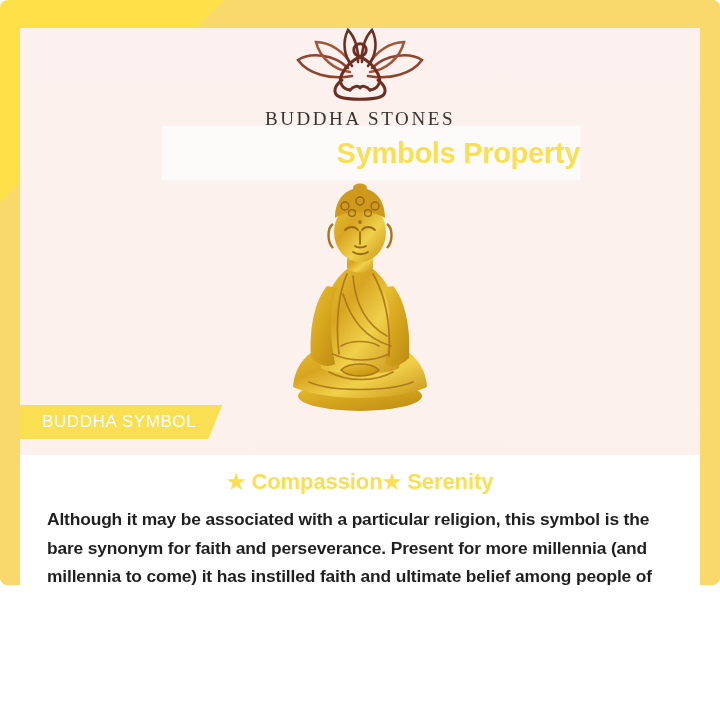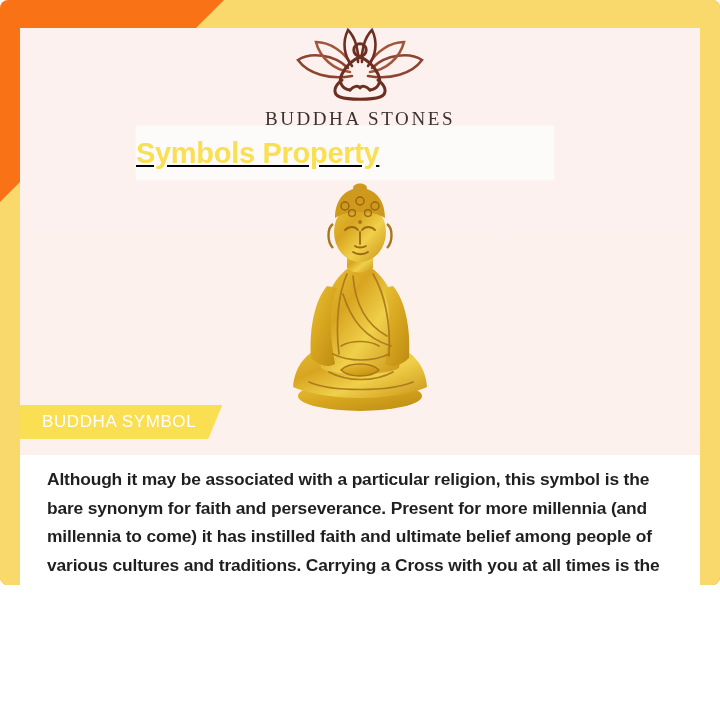--- a/index.html
+++ b/index.html
@@ -9,21 +9,21 @@
   }
   body {
     font-family: "Liberation Sans", sans-serif;
   }
 
   #poster {
     position: relative;
     width: 720px;
     height: 585px;
     overflow: hidden;
-    background: #f97316;
+    background: #fde047;
     border-radius: 8px;
   }
 
   
   .deco {
     position: absolute;
   }
 
   
   .deco-top {
@@ -94,30 +94,29 @@
     font-family: "Liberation Serif", serif;
     font-size: 19px;
     letter-spacing: 2.6px;
     color: #3a3230;
     font-weight: 400;
   }
 
   
   .title-banner {
     position: absolute;
-    left: 136px;
+    left: 162px;
     top: 126px;
     width: 418px;
     height: 54px;
     background: #fdfbfa;
     display: flex;
     align-items: center;
-    justify-content: flex-start;
+    justify-content: flex-end;
     box-shadow: 0 0 0 1px rgba(250,245,243,0.9);
-    text-decoration: underline;
   }
   .title-banner-text {
     font-size: 29px;
     font-weight: 700;
     color: #fadf52;
     letter-spacing: -0.3px;
     white-space: nowrap;
   }
 
   
@@ -303,16 +302,21 @@
 
       <path d="M72 188 C 80 180, 102 180, 110 188 C 102 196, 80 196, 72 188 Z" fill="url(#goldRobe)" stroke="#a8761a" stroke-width="1.5"></path>
     </svg>
   </div>
 
   <div class="ribbon">
     <span class="ribbon-text">BUDDHA SYMBOL</span>
   </div>
 
   <div class="content-panel">
+    <div class="subtitle">
+      <span class="star">★</span>
+      <span>Compassion</span><span class="star">★</span>
+      <span>Serenity</span>
+    </div>
     <p class="body-text">Although it may be associated with a particular religion, this symbol is the bare synonym for faith and perseverance. Present for more millennia (and millennia to come) it has instilled faith and ultimate belief among people of various cultures and traditions. Carrying a Cross with you at all times is the way to stay assured that the force of good karma and continuous protection is next to you. After all, belief is not just hoping things will get better, it is a mindset to be learned and maintained. That gets easier with a Cross symbol to look at.</p>
   </div>
 
 </div>
 
 </body></html>

